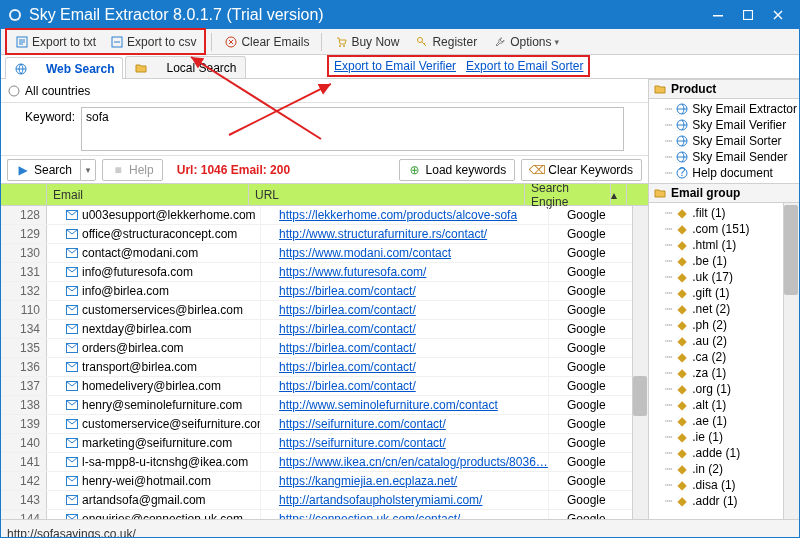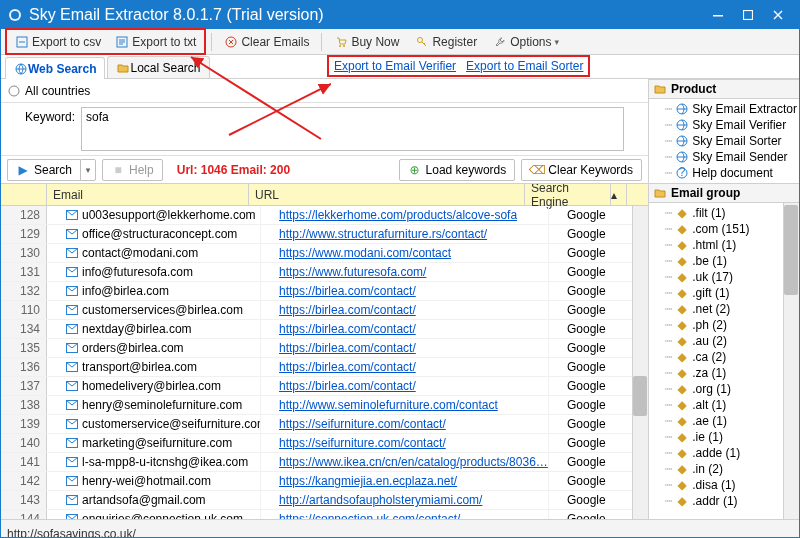--- a/index.html
+++ b/index.html
@@ -7,38 +7,38 @@
 .titlebar { background:#1979ca; height:28px; display:flex; align-items:center; padding:0 6px; color:#fff; }
 .titlebar .logo { width:16px; height:16px; margin-right:6px; display:flex; align-items:center; justify-content:center; }
 .titlebar .title { flex:1; font-size:16px; }
 .winbtn { width:30px; height:28px; display:flex; align-items:center; justify-content:center; color:#fff; }
 .winbtn svg { display:block; }
 .toolbar { height:26px; background:#f4f4f4; border-bottom:1px solid #d0d0d0; display:flex; align-items:center; padding:2px 4px; gap:2px; }
 .tbtn { height:21px; padding:0 6px; display:flex; align-items:center; gap:3px; border:1px solid transparent; cursor:pointer; color:#333; }
 .redbox { border:2px solid #e02020 !important; padding:1px; display:flex; }
 .sep { width:1px; height:18px; background:#ccc; margin:0 3px; }
 .tabs { height:24px; display:flex; align-items:flex-end; padding:2px 4px 0 4px; border-bottom:1px solid #d0d0d0; position:relative; }
-.tab { height:22px; padding:4px 8px; display:flex; align-items:center; gap:0; border:1px solid #d0d0d0; border-bottom:none; border-radius:3px 3px 0 0; margin-right:2px; cursor:pointer; background:#f4f4f4; }
+.tab { height:22px; padding:4px 8px; display:flex; align-items:center; gap:18px; border:1px solid #d0d0d0; border-bottom:none; border-radius:3px 3px 0 0; margin-right:2px; cursor:pointer; background:#f4f4f4; }
 .tab.active { background:#fff; position:relative; top:1px; }
 .tab-label.active { color:#0055cc; font-weight:600; }
 .main { display:flex; height:calc(100% - 28px - 26px - 24px - 18px); }
 .left { flex:1; display:flex; flex-direction:column; border-right:1px solid #d0d0d0; min-width:0; }
 .right { width:150px; display:flex; flex-direction:column; overflow:hidden; }
 .filterrow { height:24px; display:flex; align-items:center; padding:2px 6px; gap:10px; border-bottom:1px solid #e0e0e0;text-align:center; }
 .kwrow { display:flex; padding:4px 24px; gap:6px; border-bottom:1px solid #e0e0e0; align-items:flex-start; }
 .kwrow textarea { flex:1; height:44px; border:1px solid #c0c0c0; resize:none; padding:2px 4px; font-family:inherit; font-size:12px; }
 .actrow { height:28px; display:flex; align-items:center; padding:2px 6px; gap:6px; border-bottom:1px solid #d0d0d0; }
 .btn { height:22px; padding:0 8px; border:1px solid #c0c0c0; background:#fff; display:flex; align-items:center; gap:4px; cursor:pointer; border-radius:2px; }
 .btn.disabled { color:#999; }
 .splitbtn { display:flex; }
 .splitbtn .main-b { border-right:none; border-radius:2px 0 0 2px;}
 .splitbtn .drop { width:16px; padding:0; border-radius:0 2px 2px 0; justify-content:center;}
 .urlstat { color:#e02020; font-weight:600; margin-left:8px; flex:1;}
 .grid { flex:1; overflow:hidden; position:relative; display:flex; flex-direction:column;}
-.ghdr { display:flex; height:22px; background:#fef9c3; border-bottom:1px solid #d0d0d0;}
+.ghdr { display:flex; height:22px; background:#bef264; border-bottom:1px solid #d0d0d0;}
 .ghdr > div { border-right:1px solid #d0d0d0; padding:3px 6px; color:#333; display:flex; align-items:center;}
 .col-n { width:46px; justify-content:flex-end;}
 .col-e { width:202px; }
 .col-u { width:276px; }
 .col-s { width:86px; }
 .col-sb { width:16px; padding:0 !important; text-align:center;}
 .gbody { flex:1; overflow:hidden;}
 .grow { display:flex; height:19px; border-bottom:1px solid #f0f0f0;gap:12px;}
 .grow > div { padding:1px 6px; white-space:nowrap; overflow:hidden; text-overflow:ellipsis; border-right:1px solid #f0f0f0; display:flex; align-items:center;}
 .grow .col-n { background:#f4f4f4; color:#666; justify-content:flex-end; border-right:1px solid #d0d0d0;}
@@ -82,33 +82,33 @@
       </svg>
     </span>
 </div>
 
 <div class="toolbar">
   <div class="redbox">
     <div class="tbtn">
       <span class="ico">
           <svg width="12" height="12">
             <rect x="1" y="1" width="10" height="10" fill="none" stroke="#2a80d0"></rect>
+            <path d="M3 4h6M3 6h6M3 8h4" stroke="#2a80d0"></path>
+          </svg>
+        </span>
+      <span>Export to txt</span>
+    </div>
+    <div class="tbtn">
+      <span class="ico">
+          <svg width="12" height="12">
+            <rect x="1" y="1" width="10" height="10" fill="none" stroke="#2a80d0"></rect>
             <path d="M3 6h6" stroke="#2a80d0"></path>
           </svg>
         </span>
       <span>Export to csv</span>
-    </div>
-    <div class="tbtn">
-      <span class="ico">
-          <svg width="12" height="12">
-            <rect x="1" y="1" width="10" height="10" fill="none" stroke="#2a80d0"></rect>
-            <path d="M3 4h6M3 6h6M3 8h4" stroke="#2a80d0"></path>
-          </svg>
-        </span>
-      <span>Export to txt</span>
     </div>
   </div>
   <span class="sep"></span>
   <div class="tbtn">
     <span class="ico">
         <svg width="12" height="12">
           <circle cx="6" cy="6" r="5" fill="none" stroke="#d04020"></circle>
           <path d="M4 4l4 4M8 4l-4 4" stroke="#d04020"></path>
         </svg>
       </span>

